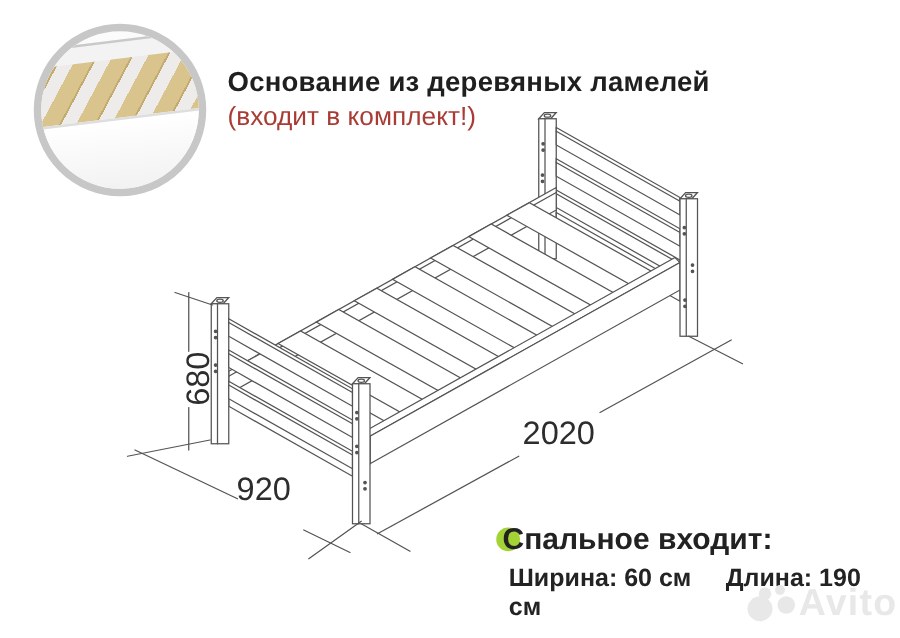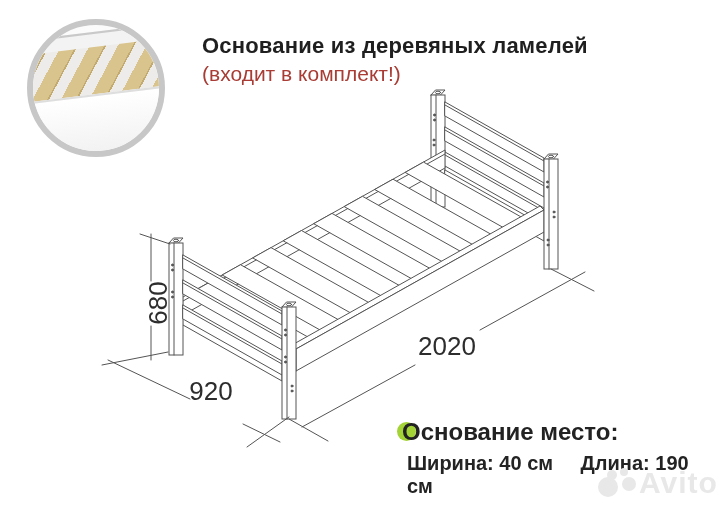--- a/index.html
+++ b/index.html
@@ -13,21 +13,21 @@
     border:6px solid #c7c7c7;border-radius:50%;overflow:hidden;background:#fbfbfb;
   }
   .photo{position:absolute;left:-25%;top:-25%;width:150%;height:150%;transform:rotate(-7deg);}
   .photo>div{position:absolute;left:0;right:0;}
   .band-rail{top:20%;height:8%;background:#f3f3f3;border-top:2px solid #c9c9c9;border-bottom:1px solid #d4d4d4;}
   .band-slats{top:28%;height:25%;
     background:repeating-linear-gradient(125deg,#dac48d 0px 13px,#c3ab70 13px 14.5px,#edecea 14.5px 25px);}
   .band-face{top:53%;height:29%;background:linear-gradient(180deg,#ffffff 0%,#f2f2f2 100%);
     border-top:2px solid #dedede;border-bottom:1px solid #cfcfcf;}
   
-  .header{position:absolute;left:182px;top:32px;margin-left:20px;}
+  .header{position:absolute;left:182px;top:52px;}
   .title{font-size:22px;line-height:28px;font-weight:700;color:#1f1f1f;letter-spacing:0.2px;}
   .subtitle{font-size:21px;line-height:24px;margin-top:2px;font-weight:400;color:#a93c34;}
   
   .bed-svg{position:absolute;left:0;top:0;}
   .dim-text{font-family:"Liberation Sans",sans-serif;font-size:26px;fill:#2d2d2d;}
   
   .sleep-area{position:absolute;left:397px;top:420px;}
   .sleep-heading{position:relative;font-size:24px;line-height:24px;font-weight:700;color:#222222;}
   .highlight-dot{position:absolute;left:0;top:2px;width:19px;height:19px;border-radius:50%;
     background:#a4d336;z-index:0;}
@@ -179,24 +179,24 @@
     </g>
 
     <text class="dim-text" transform="translate(167,303) rotate(-90)" text-anchor="middle">680</text>
     <text class="dim-text" x="211" y="400" text-anchor="middle">920</text>
     <text class="dim-text" x="447" y="355" text-anchor="middle">2020</text>
   </svg>
 
   <div class="sleep-area">
     <div class="sleep-heading">
       <span class="highlight-dot"></span>
-      <span class="txt">Основание место:</span>
+      <span class="txt">Спальное входит:</span>
     </div>
     <div class="sleep-specs">
-      <span>Ширина: 40 см</span>
+      <span>Ширина: 60 см</span>
       <span>Длина: 190 см</span>
     </div>
   </div>
 
   <div class="watermark">
     <span class="wm-c wm-c1"></span>
     <span class="wm-c wm-c2"></span>
     <span class="wm-c wm-c3"></span>
     <span class="wm-c wm-c4"></span>
     <span class="wm-text">Avito</span>

